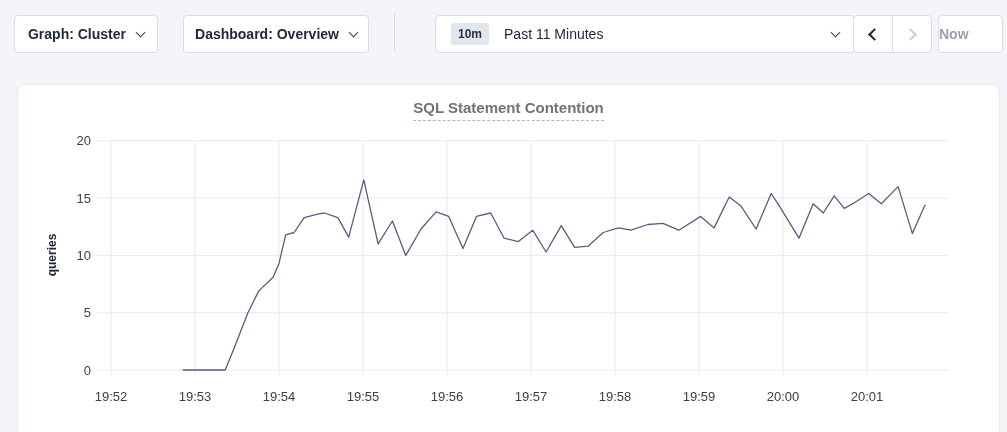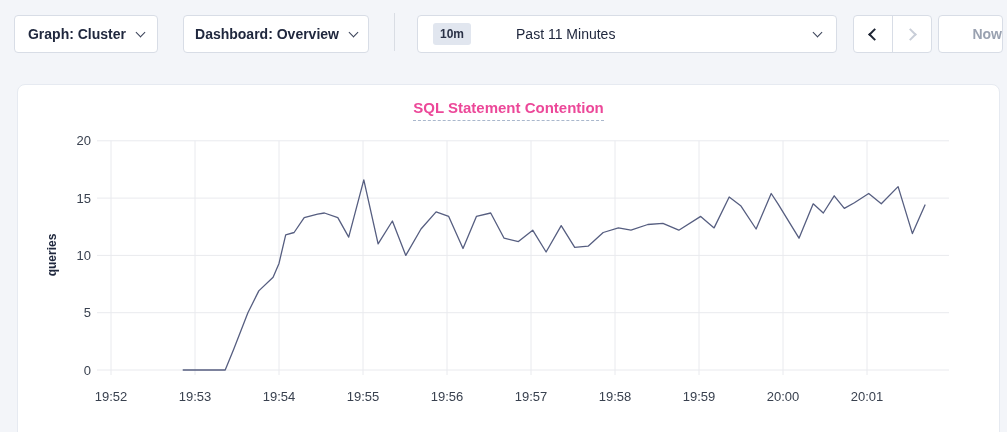--- a/index.html
+++ b/index.html
@@ -23,21 +23,21 @@
   .dropdown2 { left:183px; width:186px; justify-content:center; }
   .chev-down {
     display:inline-block; width:7px; height:7px;
     border-right:1.7px solid #3a4258; border-bottom:1.7px solid #3a4258;
     transform:rotate(45deg); margin-left:11px; margin-top:-4px;
   }
   .vdivider {
     position:absolute; left:394px; top:13px; width:1px; height:38px;
     background:#d9dde4;
   }
-  .timesel { left:417px; width:420px; padding:0 15px; font-weight:400;gap:30px; }
+  .timesel { left:435px; width:420px; padding:0 15px; font-weight:400; }
   .time-badge {
     background:#e1e6ef; color:#2a3146;
     font-size:12px; font-weight:700;
     padding:4px 7px; border-radius:3px; margin-right:15px;
   }
   .timesel .chev-down { margin-left:auto; }
   .pager {
     position:absolute; left:853px; top:15px; width:79px; height:38px;
     background:#ffffff; border:1px solid #d8dde6; border-radius:4px;
     display:flex;
@@ -48,32 +48,32 @@
     width:9px; height:9px;
     border-left:2.4px solid #1d2433; border-bottom:2.4px solid #1d2433;
     transform:rotate(45deg); margin-left:3px;
   }
   .chev-right {
     width:9px; height:9px;
     border-right:2.4px solid #c9ced8; border-top:2.4px solid #c9ced8;
     transform:rotate(45deg); margin-right:3px;
   }
   .now-btn {
-    left:938px; width:65px; justify-content:flex-end;
+    left:938px; width:65px; justify-content:flex-start;
     color:#99a1b0; font-weight:600; cursor:default;
   }
   
   .card {
     position:absolute; left:17px; top:84px; width:983px; height:356px;
     background:#ffffff; border:1px solid #e6eaf1; border-radius:8px;
   }
   .chart-title-row { position:absolute; left:0; top:14px; width:100%; text-align:center; }
   .chart-title {
     display:inline-block;
-    font-size:15px; font-weight:700; color:#ec4899;
+    font-size:15px; font-weight:700; color:#737373;
     border-bottom:1px dashed #a9b7cc; padding-bottom:4px;
     cursor:help;
   }
   .chart-area { position:absolute; left:0; top:0; width:983px; height:348px; }
   .chart-area svg { display:block; }
   svg text { font-family:"Liberation Sans", sans-serif; }
 </style>
 </head>
 <body>
 

